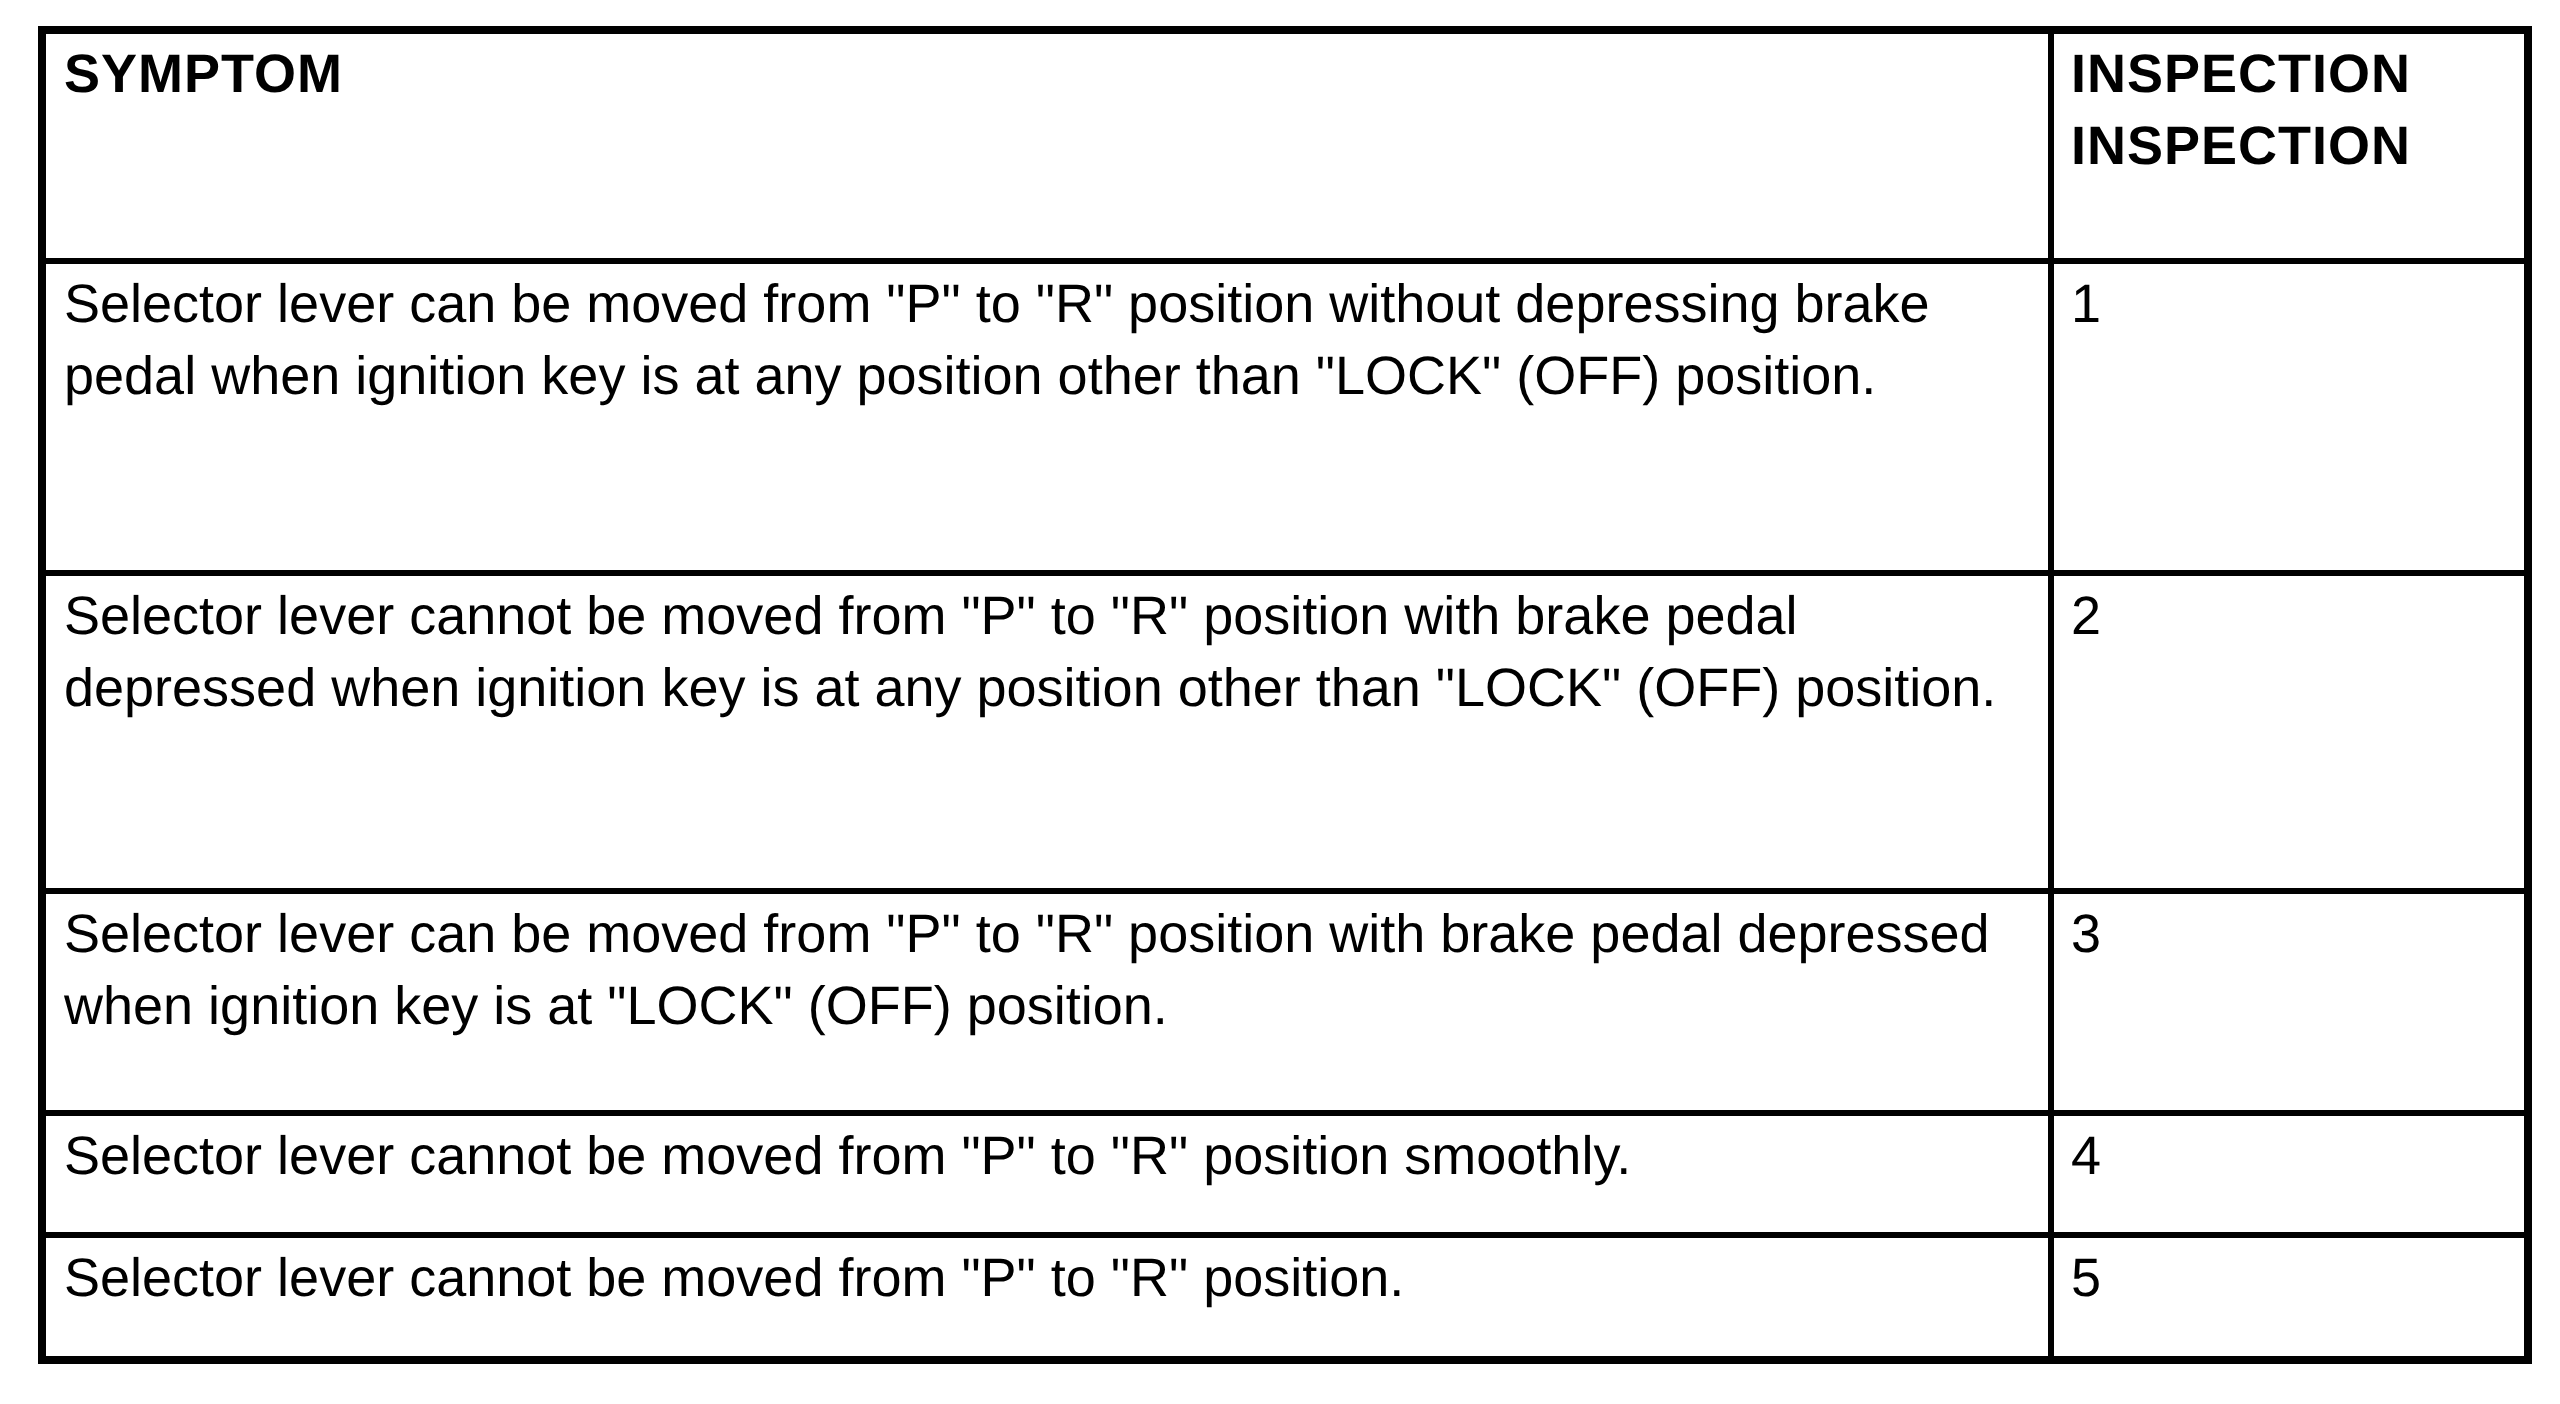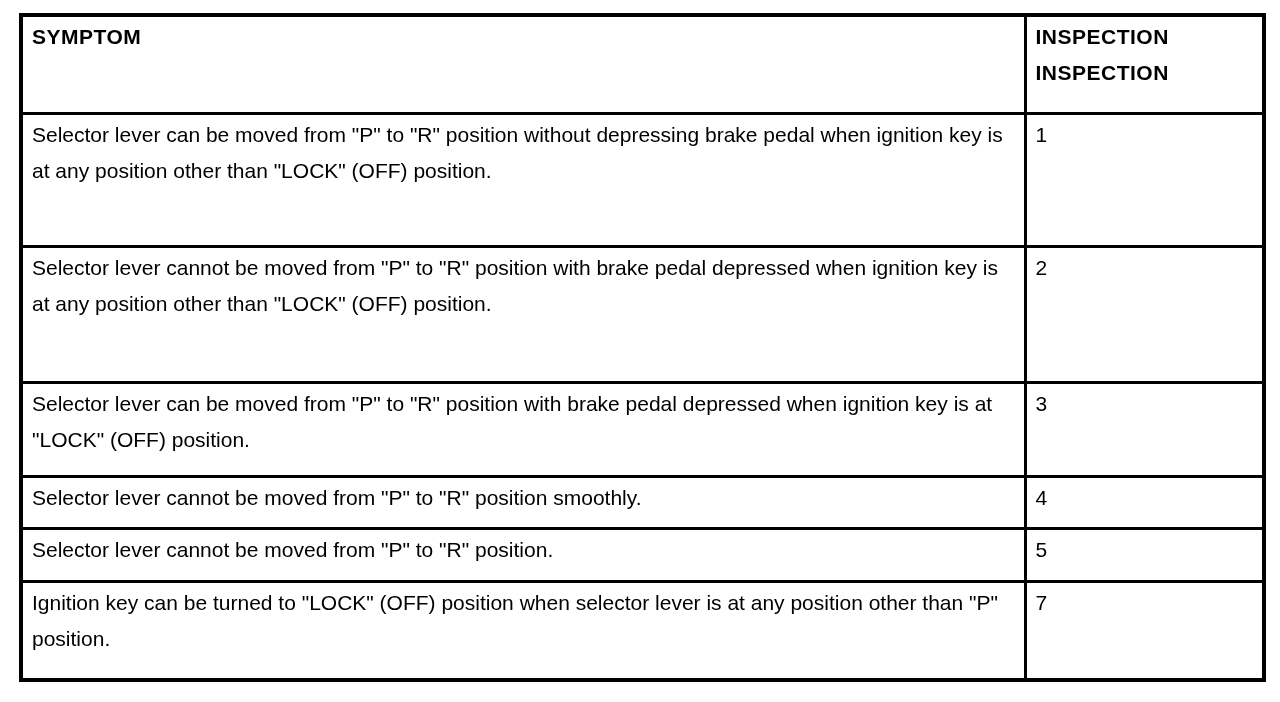--- a/index.html
+++ b/index.html
@@ -30,21 +30,21 @@
     color: #000000;
   }
   table.symptom-table col.col-symptom   { width: 1004px; }
   table.symptom-table col.col-procedure { width: 239px; }
   table.symptom-table th,
   table.symptom-table td {
     border: 3px solid #000000;
     vertical-align: top;
     text-align: left;
     padding: 2px 8px 2px 9px;
-    font-size: 21px;
+    font-size: 27px;
     line-height: 36px;
     font-weight: normal;
     overflow: hidden;
   }
   table.symptom-table th {
     font-weight: bold;
     letter-spacing: 0.5px;
   }
   tr.hdr-row { height: 86px; }
   tr.row-0 { height: 117px; }
@@ -82,19 +82,15 @@
       <td>3</td>
     </tr>
     <tr class="row-3">
       <td>Selector lever cannot be moved from "P" to "R" position smoothly.</td>
       <td>4</td>
     </tr>
     <tr class="row-4">
       <td>Selector lever cannot be moved from "P" to "R" position.</td>
       <td>5</td>
     </tr>
-    <tr class="row-6">
-      <td>Ignition key can be turned to "LOCK" (OFF) position when selector lever is at any position other than "P" position.</td>
-      <td>7</td>
-    </tr>
   </tbody>
     </table>
 </div>
 
 </body></html>

